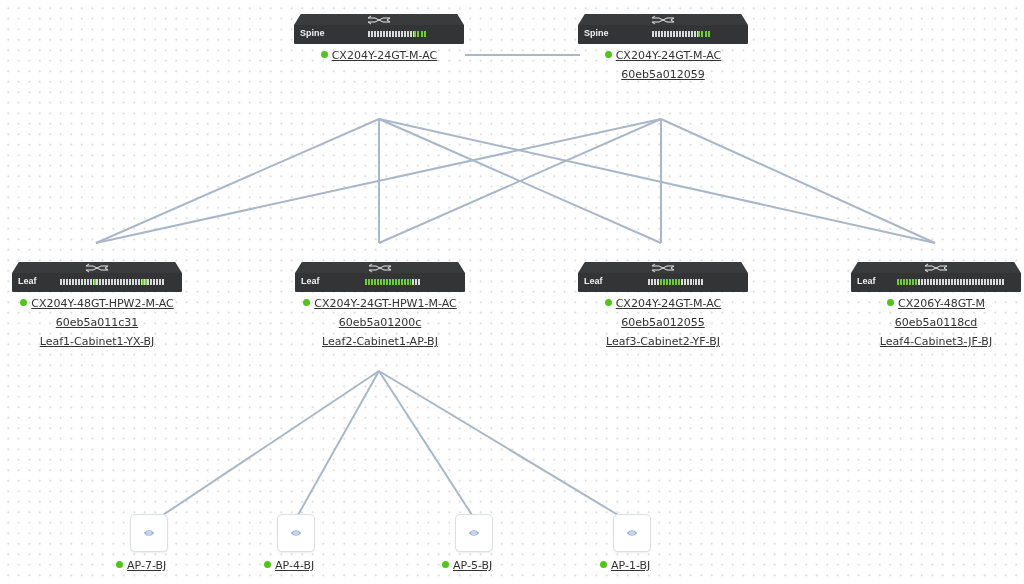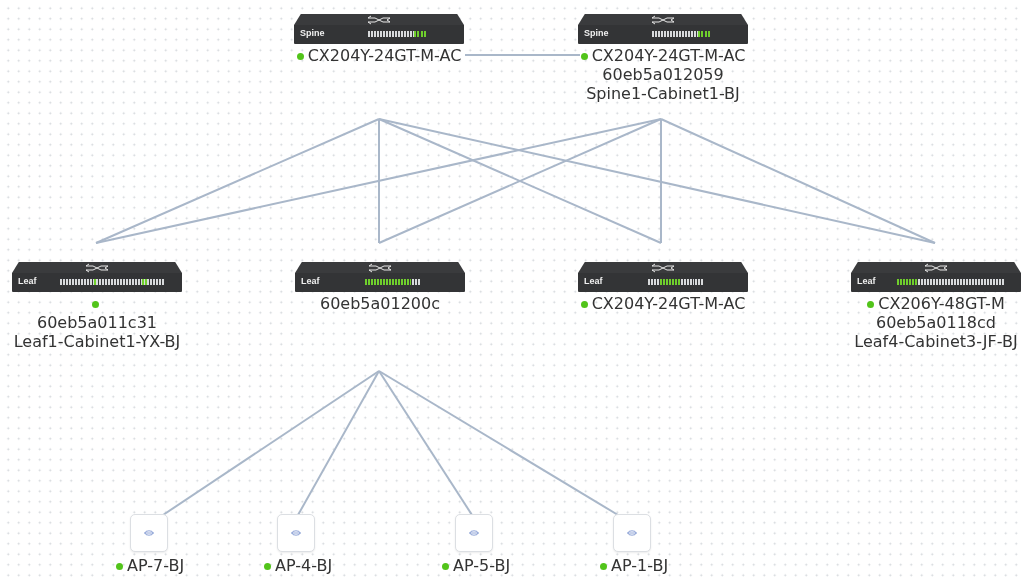--- a/index.html
+++ b/index.html
@@ -31,21 +31,21 @@
     }
     .switch .ports {
       position:absolute; top:6px; height:6px;
       background-image: repeating-linear-gradient(90deg, #d8dadc 0 2px, transparent 2px 3px);
     }
     .switch .ports-green {
       position:absolute; top:6px; height:6px;
       background-image: repeating-linear-gradient(90deg, #6fcf2c 0 2px, transparent 2px 3px);
     }
     .switch .arrows { position:absolute; left:72px; top:1px; }
-    .label-line { font-size:16px; line-height:19px; white-space:nowrap; color:#333; }
+    .label-line { font-size:11px; line-height:19px; white-space:nowrap; color:#333;text-decoration:underline; }
     .dot { display:inline-block; width:7px; height:7px; border-radius:50%; background:#52c41a; margin-right:4px; vertical-align:1px; }
     .ap-box {
       position:absolute; width:36px; height:36px; border:1px solid #dcdfe3; border-radius:5px;
       background:#fff; box-shadow:0 1px 2px rgba(0,0,0,0.08);
     }
     .ap-icon { position:absolute; left:13px; top:15px; }
   </style>
 </head>
 <body>
 
@@ -96,82 +96,85 @@
     <div class="front">
       <span class="kind">Spine</span>
       <span class="ports" style="left:74px; width:46px;"></span>
       <span class="ports-green" style="left:120px; width:5px;"></span>
       <span class="ports-green" style="left:127px; width:6px;"></span>
     </div>
   </div>
   <div style="position:absolute; top:32px; left:-20px; width:210px;">
     <div class="label-line"><span class="dot"></span><span>CX204Y-24GT-M-AC</span></div>
     <div class="label-line">60eb5a012059</div>
-    <div class="label-line">Spine1-Cabinet1-BJ</div>
   </div>
 </div>
 
 <div class="node" style="left:12px; top:262px; width:170px;">
   <div class="switch">
     <div class="top">
         <svg class="arrows" width="26" height="10">
           <path d="M2 3 H9 L17 7 H24 M2 7 H9 L17 3 H24" stroke="#e8e8e8" stroke-width="1" fill="none"></path>
           <path d="M24 7 l-3 -2 M24 3 l-3 2 M2 3 l3 -2 M2 7 l3 2" stroke="#e8e8e8" stroke-width="1"></path>
         </svg>
       </div>
     <div class="front">
       <span class="kind">Leaf</span>
       <span class="ports" style="left:48px; width:104px;"></span>
       <span class="ports-green" style="left:82px; width:3px;"></span>
       <span class="ports-green" style="left:130px; width:6px;"></span>
     </div>
   </div>
   <div style="position:absolute; top:32px; left:-20px; width:210px;">
-    <div class="label-line"><span class="dot"></span></div>
+    <div class="label-line"><span class="dot"></span><span>CX204Y-48GT-HPW2-M-AC</span></div>
     <div class="label-line">60eb5a011c31</div>
     <div class="label-line">Leaf1-Cabinet1-YX-BJ</div>
   </div>
 </div>
 
 <div class="node" style="left:295px; top:262px; width:170px;">
   <div class="switch">
     <div class="top">
         <svg class="arrows" width="26" height="10">
           <path d="M2 3 H9 L17 7 H24 M2 7 H9 L17 3 H24" stroke="#e8e8e8" stroke-width="1" fill="none"></path>
           <path d="M24 7 l-3 -2 M24 3 l-3 2 M2 3 l3 -2 M2 7 l3 2" stroke="#e8e8e8" stroke-width="1"></path>
         </svg>
       </div>
     <div class="front">
       <span class="kind">Leaf</span>
       <span class="ports-green" style="left:70px; width:46px;"></span>
       <span class="ports" style="left:117px; width:8px;"></span>
     </div>
   </div>
   <div style="position:absolute; top:32px; left:-20px; width:210px;">
+    <div class="label-line"><span class="dot"></span><span>CX204Y-24GT-HPW1-M-AC</span></div>
     <div class="label-line">60eb5a01200c</div>
+    <div class="label-line">Leaf2-Cabinet1-AP-BJ</div>
   </div>
 </div>
 
 <div class="node" style="left:578px; top:262px; width:170px;">
   <div class="switch">
     <div class="top">
         <svg class="arrows" width="26" height="10">
           <path d="M2 3 H9 L17 7 H24 M2 7 H9 L17 3 H24" stroke="#e8e8e8" stroke-width="1" fill="none"></path>
           <path d="M24 7 l-3 -2 M24 3 l-3 2 M2 3 l3 -2 M2 7 l3 2" stroke="#e8e8e8" stroke-width="1"></path>
         </svg>
       </div>
     <div class="front">
       <span class="kind">Leaf</span>
       <span class="ports" style="left:70px; width:46px;"></span>
       <span class="ports-green" style="left:82px; width:20px;"></span>
       <span class="ports" style="left:117px; width:8px;"></span>
     </div>
   </div>
   <div style="position:absolute; top:32px; left:-20px; width:210px;">
     <div class="label-line"><span class="dot"></span><span>CX204Y-24GT-M-AC</span></div>
+    <div class="label-line">60eb5a012055</div>
+    <div class="label-line">Leaf3-Cabinet2-YF-BJ</div>
   </div>
 </div>
 
 <div class="node" style="left:851px; top:262px; width:170px;">
   <div class="switch">
     <div class="top">
         <svg class="arrows" width="26" height="10">
           <path d="M2 3 H9 L17 7 H24 M2 7 H9 L17 3 H24" stroke="#e8e8e8" stroke-width="1" fill="none"></path>
           <path d="M24 7 l-3 -2 M24 3 l-3 2 M2 3 l3 -2 M2 7 l3 2" stroke="#e8e8e8" stroke-width="1"></path>
         </svg>

